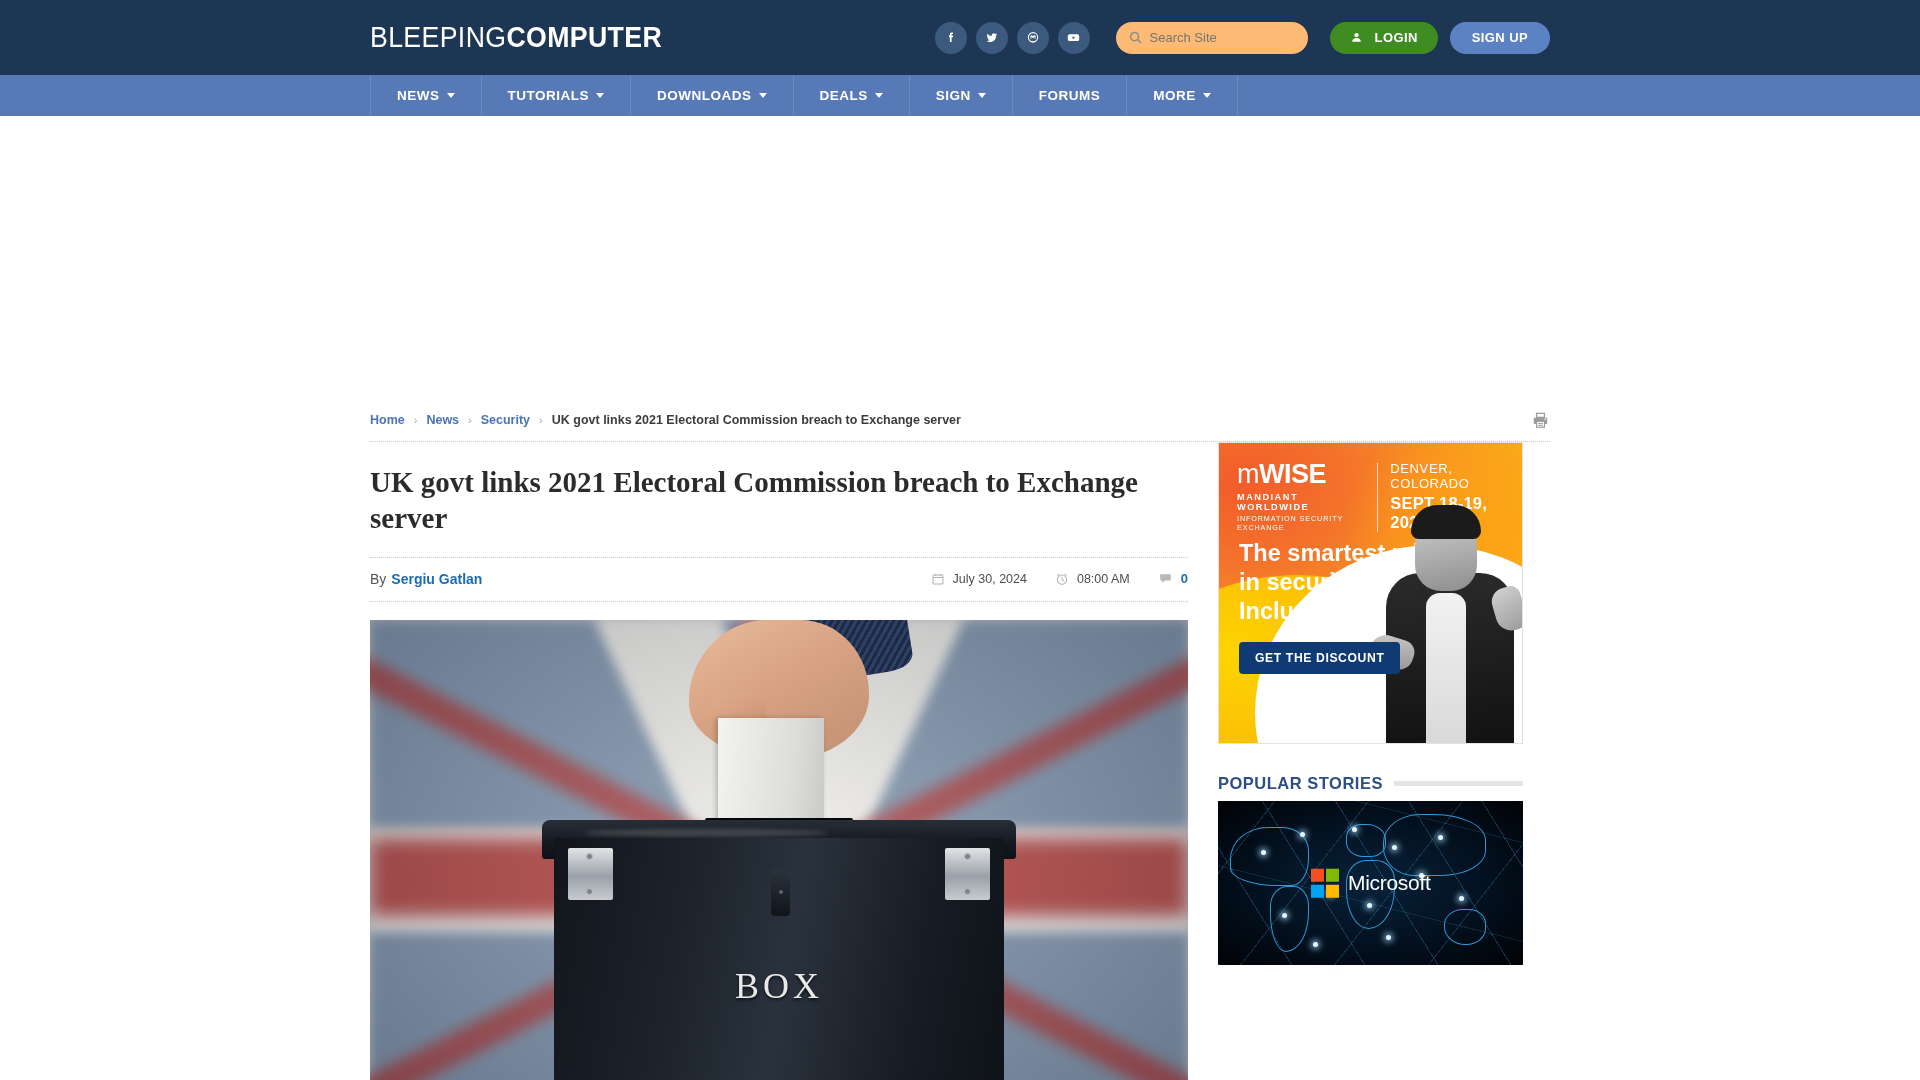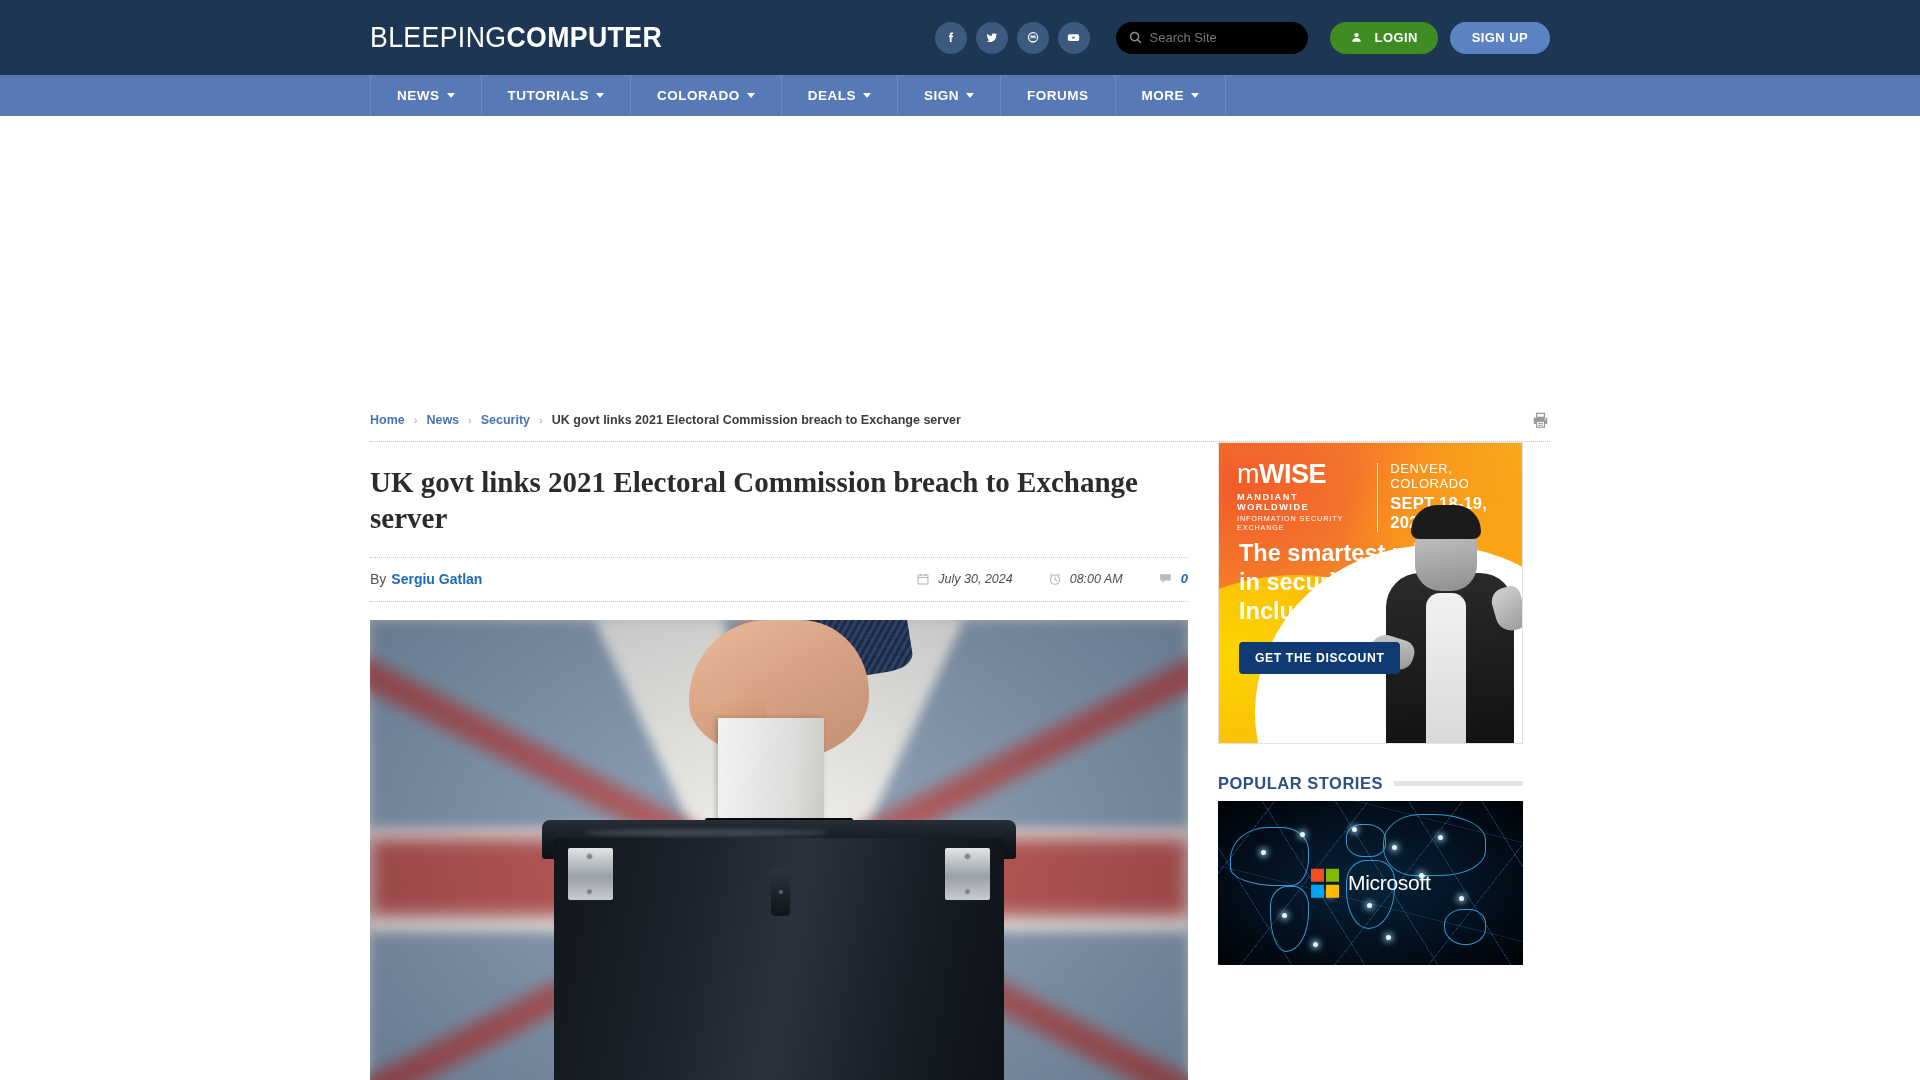--- a/index.html
+++ b/index.html
@@ -43,21 +43,21 @@
     width: 32px; height: 32px; border-radius: 50%;
     background: #3c5a7d;
     display: flex; align-items: center; justify-content: center;
     color: #ffffff;
     cursor: pointer;
   }
   .social-ico svg { display: block; }
 
   .search-box {
     width: 192px; height: 32px;
-    background: #000000; border-radius: 16px;
+    background: #fdba74; border-radius: 16px;
     display: flex; align-items: center;
     padding: 0 12px;
     margin-right: 22px;
   }
   .search-box svg { flex: 0 0 auto; margin-right: 7px; }
   .search-box input {
     border: none; outline: none;
     font-size: 13px; color: #6b6b6b;
     width: 100%; background: transparent;
     font-family: "Liberation Sans", sans-serif;
@@ -146,21 +146,21 @@
 
   .byline-row {
     display: flex; align-items: center;
     padding: 13px 0 14px 0;
   }
   .by-label { font-size: 14px; color: #555; }
   .by-author {
     font-size: 14px; color: #1b6bb5; font-weight: 700;
     margin-left: 5px; cursor: pointer;
   }
-  .meta-right { margin-left: auto; display: flex; align-items: center; gap: 35px; font-style: italic; }
+  .meta-right { margin-left: auto; display: flex; align-items: center; gap: 28px; }
   .meta-item { display: flex; align-items: center; gap: 8px; font-size: 12.5px; color: #4d4d4d; }
   .meta-item .cnum { color: #1b6bb5; font-weight: 700; font-size: 13px; }
 
   
   .hero {
     width: 100%;
     height: 520px;
     margin-top: 18px;
     position: relative;
     overflow: hidden;
@@ -482,21 +482,21 @@
   <div class="nav-inner" id="nav-inner">
       <div class="nav-item">
         <span>NEWS</span>
         <span class="caret"></span>
       </div>
       <div class="nav-item">
         <span>TUTORIALS</span>
         <span class="caret"></span>
       </div>
       <div class="nav-item">
-        <span>COLORADO</span>
+        <span>DOWNLOADS</span>
         <span class="caret"></span>
       </div>
       <div class="nav-item">
         <span>DEALS</span>
         <span class="caret"></span>
       </div>
       <div class="nav-item">
         <span>SIGN</span>
         <span class="caret"></span>
       </div>
@@ -590,20 +590,21 @@
         <div class="latch l">
             <i class="bolt t"></i>
             <i class="bolt b"></i>
           </div>
         <div class="latch r">
             <i class="bolt t"></i>
             <i class="bolt b"></i>
           </div>
         <div class="clasp"></div>
         <div class="box-label">
+          <div>BOX</div>
         </div>
       </div>
     </div>
 
     <div class="col-side">
 
       <div class="mwise-ad">
         <div class="mw-swirl1"></div>
         <div class="mw-swirl2"></div>
         <div class="mw-white-arc"></div>

